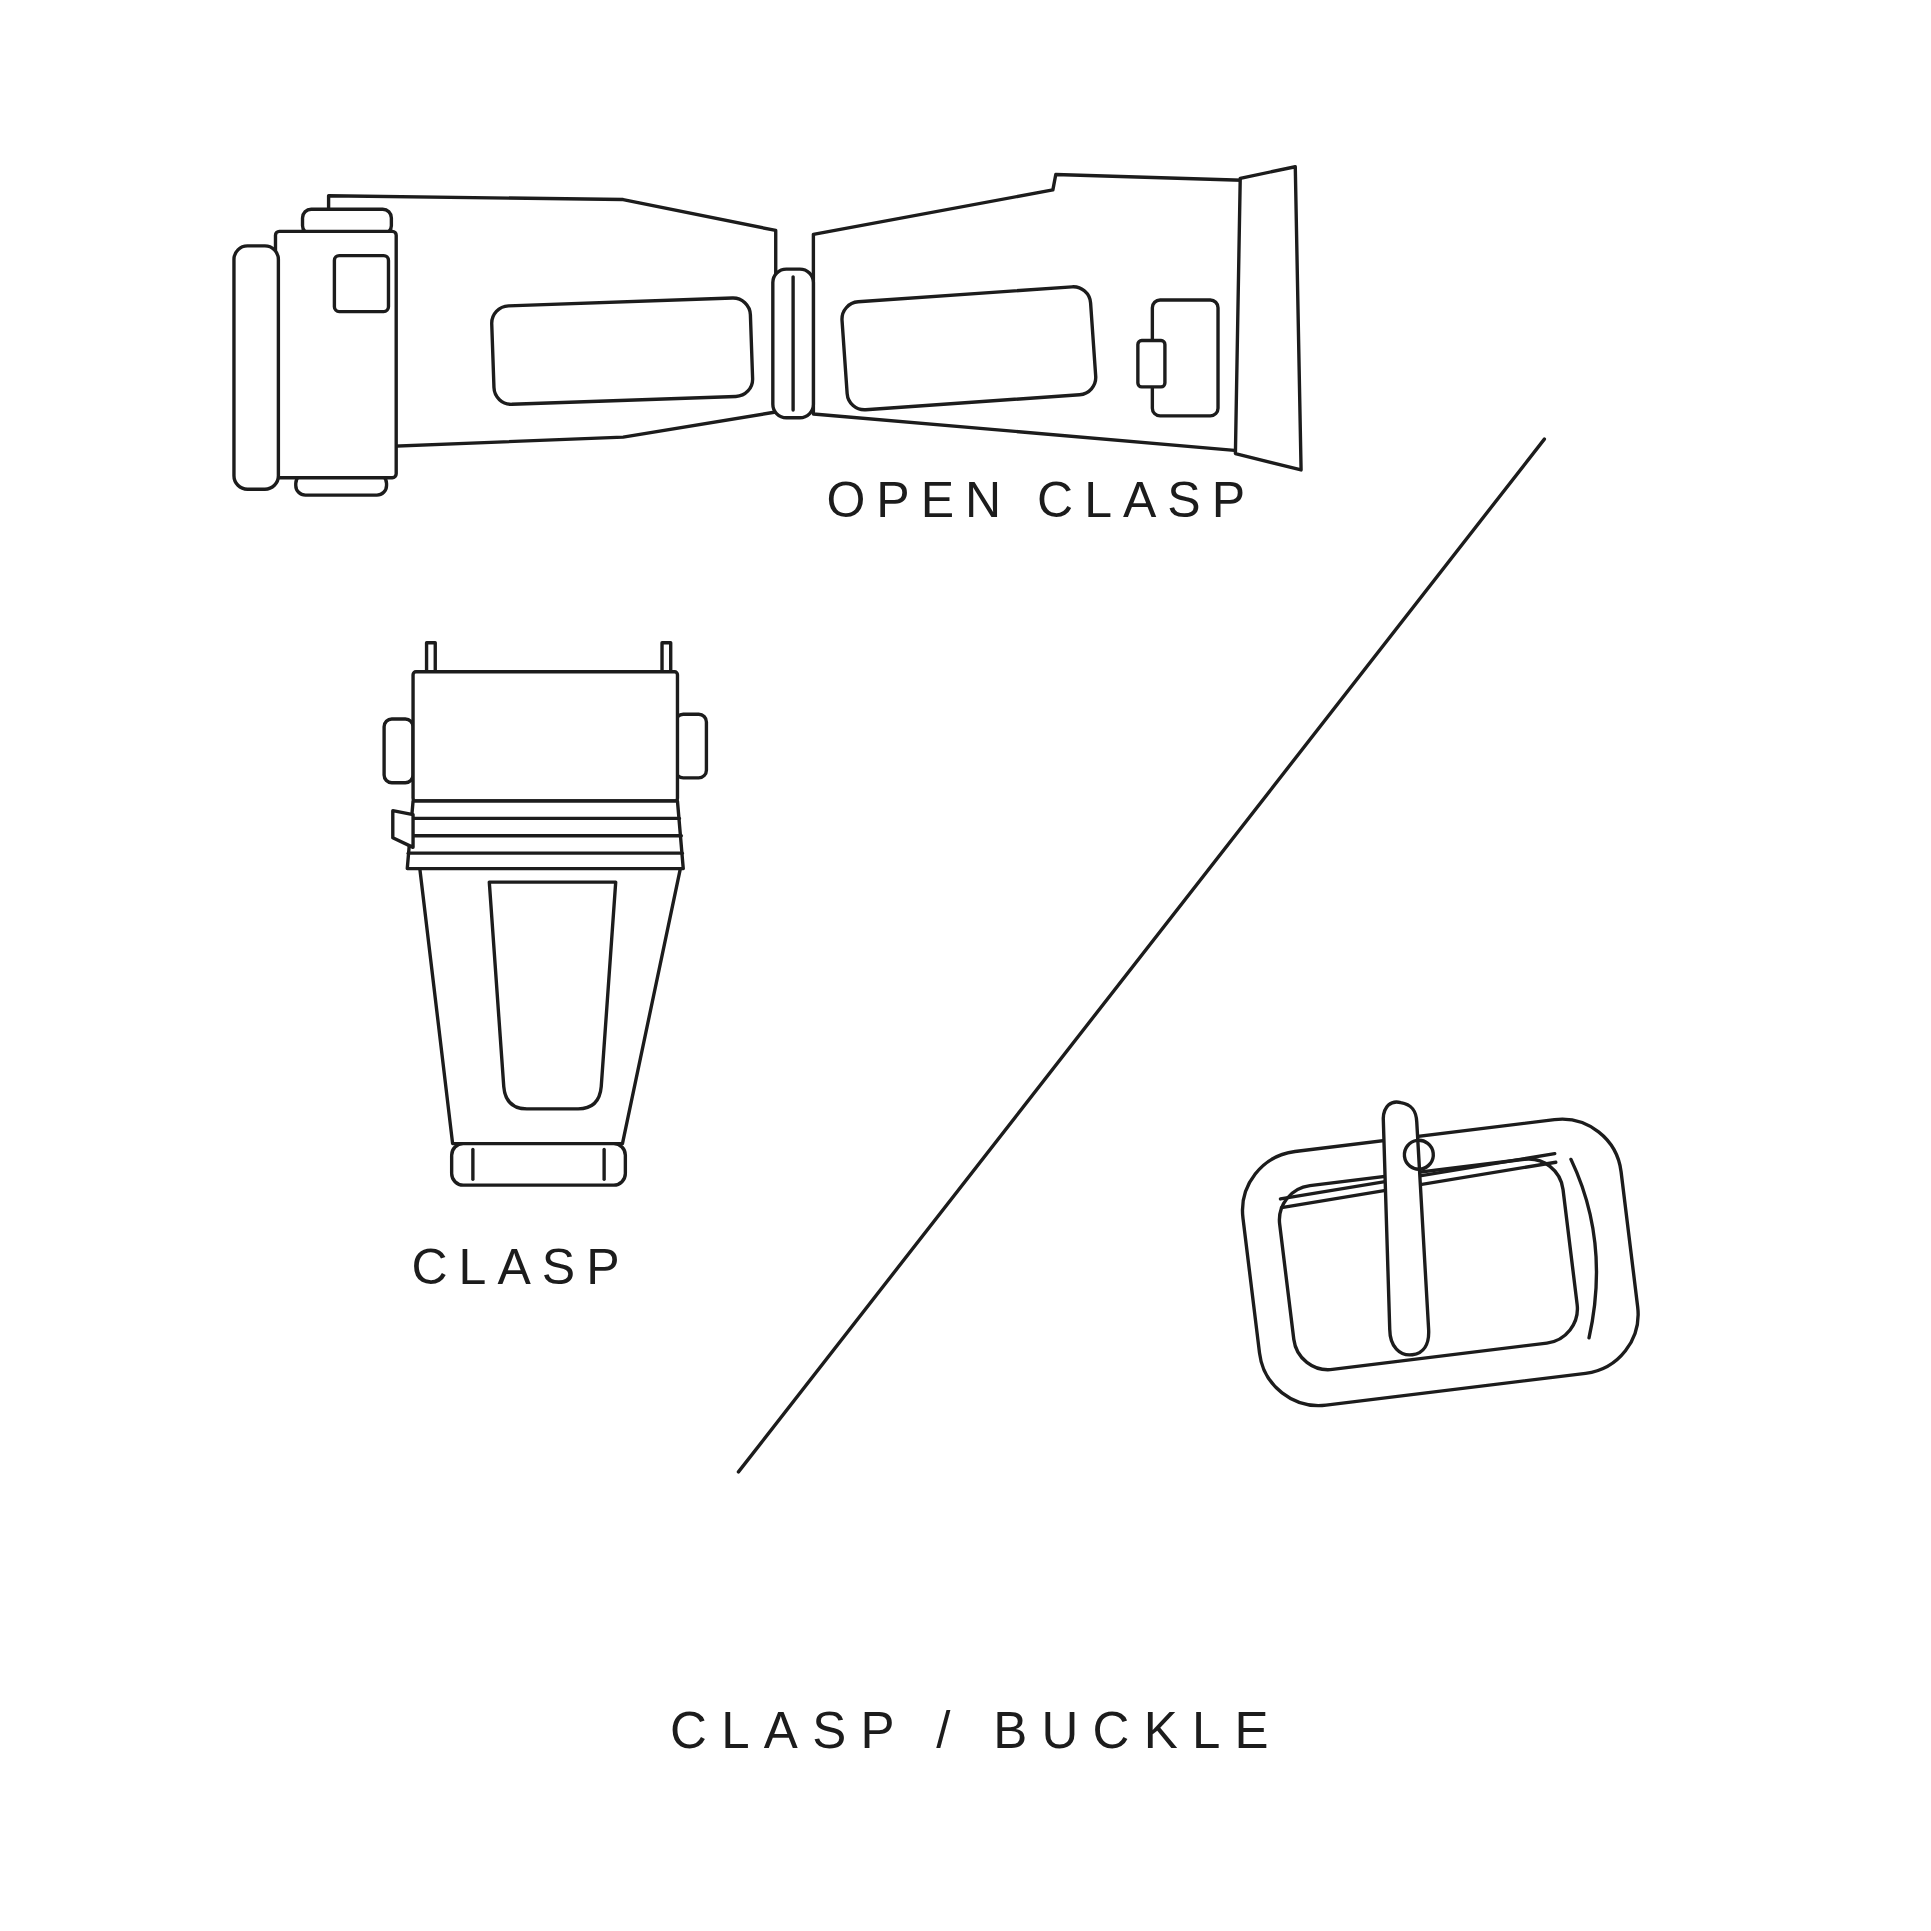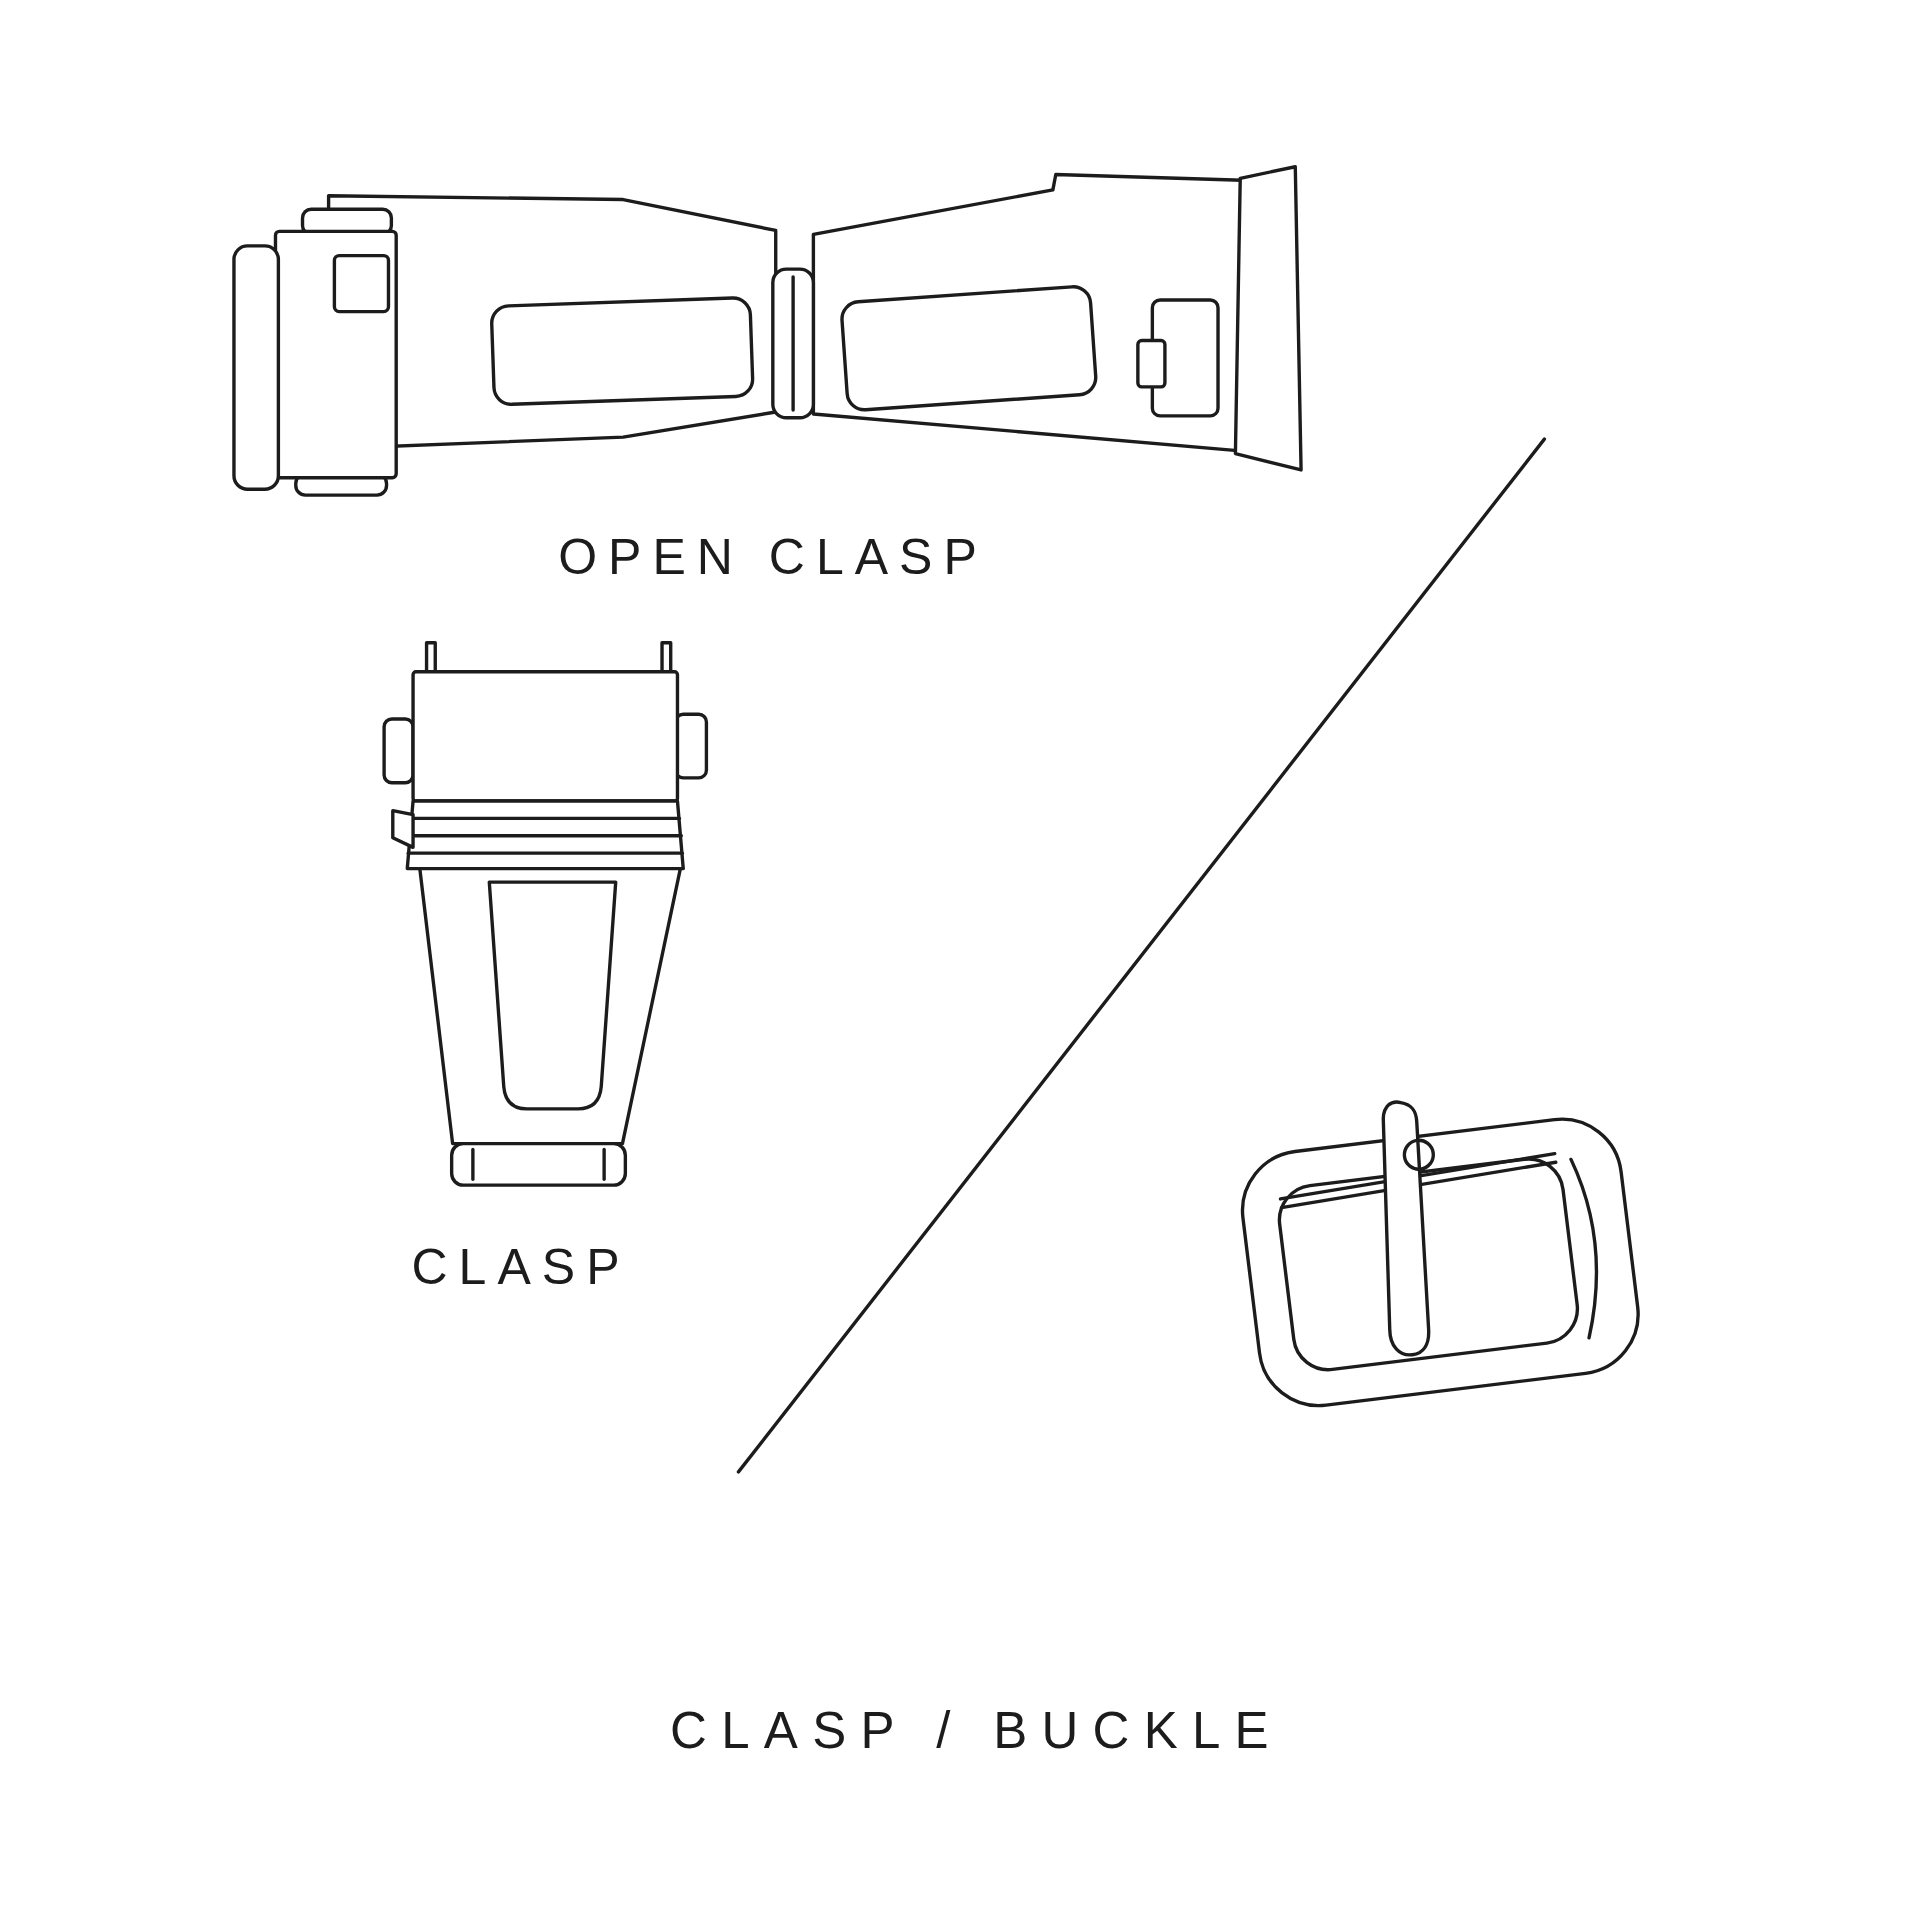--- a/index.html
+++ b/index.html
@@ -27,21 +27,21 @@
   }
   .caption {
     position: absolute;
     color: var(--text, #1c1c1c);
     font-size: 50px;
     letter-spacing: 0.22em;
     text-align: center;
     white-space: nowrap;
     font-weight: 400;
   }
-  .caption.open-clasp-caption { left: 290px; width: 966px; top: 528px; }
+  .caption.open-clasp-caption { left: 290px; width: 966px; top: 471px; text-align: right; }
   .caption.closed-caption     { left: 135px; width: 772px;  top: 1238px; }
   .diagram-title {
     position: absolute;
     left: 11px;
     width: 1931px;
     top: 1701px;
     color: var(--text, #1c1c1c);
     font-size: 51px;
     letter-spacing: 0.28em;
     text-align: center;

